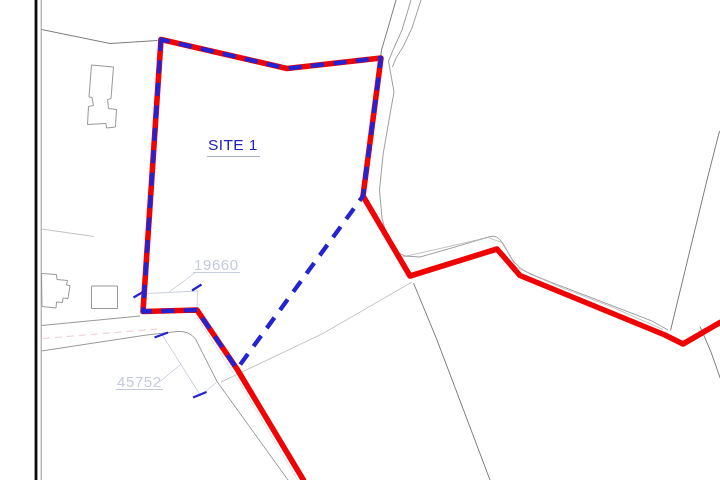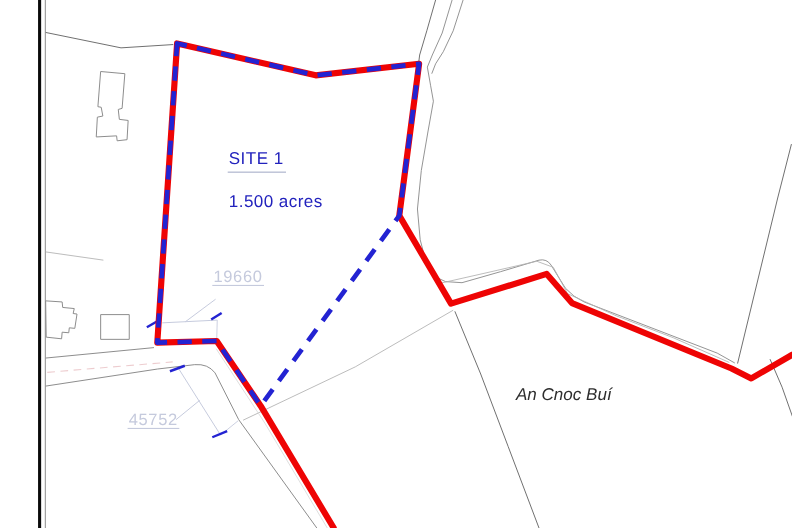--- a/index.html
+++ b/index.html
@@ -34,21 +34,21 @@
     color:var(--text_blue);
     font-size:15.5px;letter-spacing:.4px;
   }
   .dim-label{
     color:var(--dim);
     font-size:15px;letter-spacing:.6px;
     padding:0 1px 0px 1px;
     border-bottom:1.2px solid var(--dim);
     line-height:15px;
   }
-  .dim1{left:193px;top:244px;}
+  .dim1{left:193px;top:257px;}
   .dim2{left:116px;top:374px;}
   .placename{
     left:469px;top:351px;
     color:var(--ink);
     font-size:15.5px;
     font-style:italic;
     line-height:18.5px;
   }
 </style>
 </head>
@@ -102,20 +102,18 @@
       <path class="ln c-blue" stroke-width="2.2" d="M 193,397.5 L 206.5,392"></path>
     </g>
 
     <g>
       <path class="ln c-red" stroke-width="5.6" d="M 304,481 L 237,369 L 197,310 L 143,311.5 L 161,39.5 L 287,68.5 L 381,58 L 363,196 L 410,276 L 497,249 L 520,275.5 L 665,335 L 683,344 L 721,322"></path>
       <path class="ln c-blue" stroke-width="4.3" stroke-dasharray="13 9.5" stroke-dashoffset="4" d="M 161,39.5 L 287,68.5 L 381,58 L 363,196 L 237,369 L 197,310 L 143,311.5 Z"></path>
     </g>
   </svg>
 
   <div class="label site-label">SITE 1</div>
-  <div class="label area-label">1.500 acres</div>
   <div class="label dim-label dim1">19660</div>
   <div class="label dim-label dim2">45752</div>
   <div class="label placename">
-    <div>An Cnoc Buí</div>
   </div>
 
 </div>
 
 </body></html>

